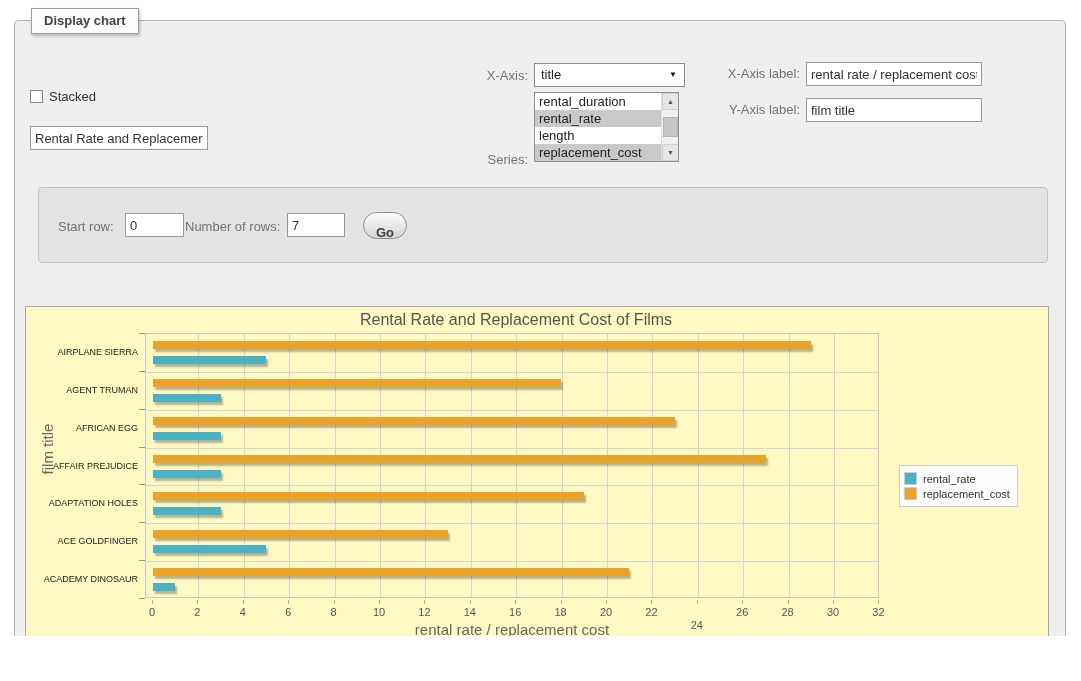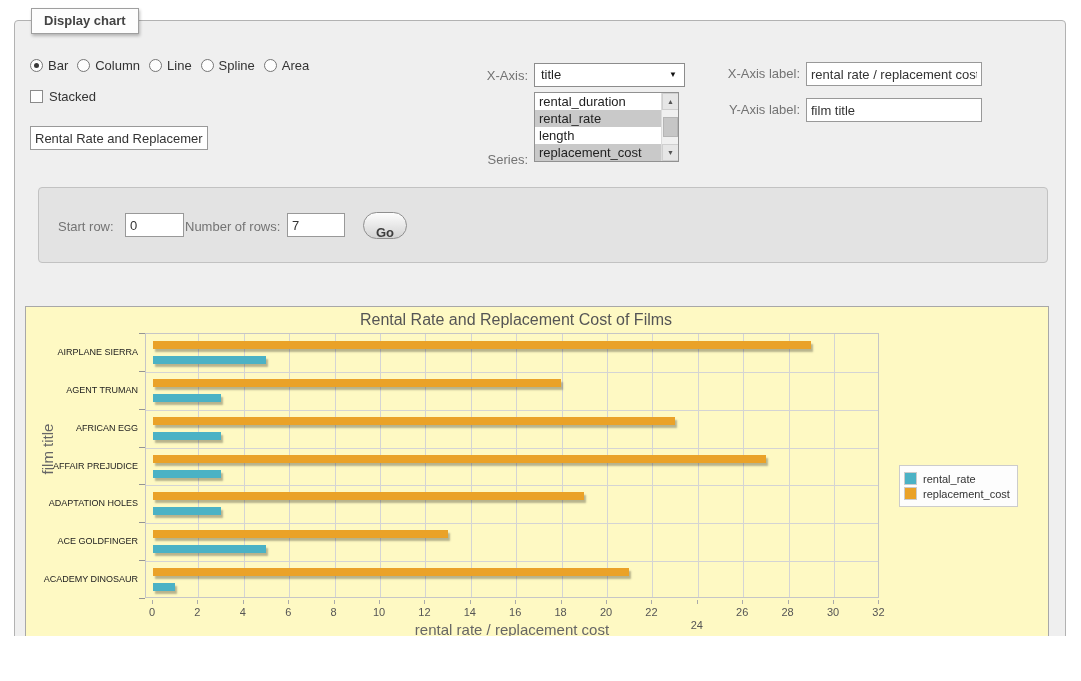--- a/index.html
+++ b/index.html
@@ -89,32 +89,20 @@
     background:repeating-linear-gradient(135deg, transparent 0 2px, #8a8a8a 2px 3px);
     clip-path:polygon(100% 0, 100% 100%, 0 100%); cursor:se-resize; }
 </style>
 </head>
 <body>
 
 <div class="page">
   <div class="main-fieldset">
     <div class="legend-box">Display chart</div>
 
-    <div class="radio-row" id="chart-type-row">
-        <span class="radio checked"></span>
-        <span class="radio-label">Bar</span>
-        <span class="radio"></span>
-        <span class="radio-label">Column</span>
-        <span class="radio"></span>
-        <span class="radio-label">Line</span>
-        <span class="radio"></span>
-        <span class="radio-label">Spline</span>
-        <span class="radio"></span>
-        <span class="radio-label">Area</span>
-      </div>
 
     <div class="check-row">
       <span class="checkbox" id="stacked-box"></span>
       <span>Stacked</span>
     </div>
 
     <input class="txt title-input" value="Rental Rate and Replacemer" style="">
 
     <div class="form-label lbl-xaxis">X-Axis:</div>
     <div class="fake-select">

